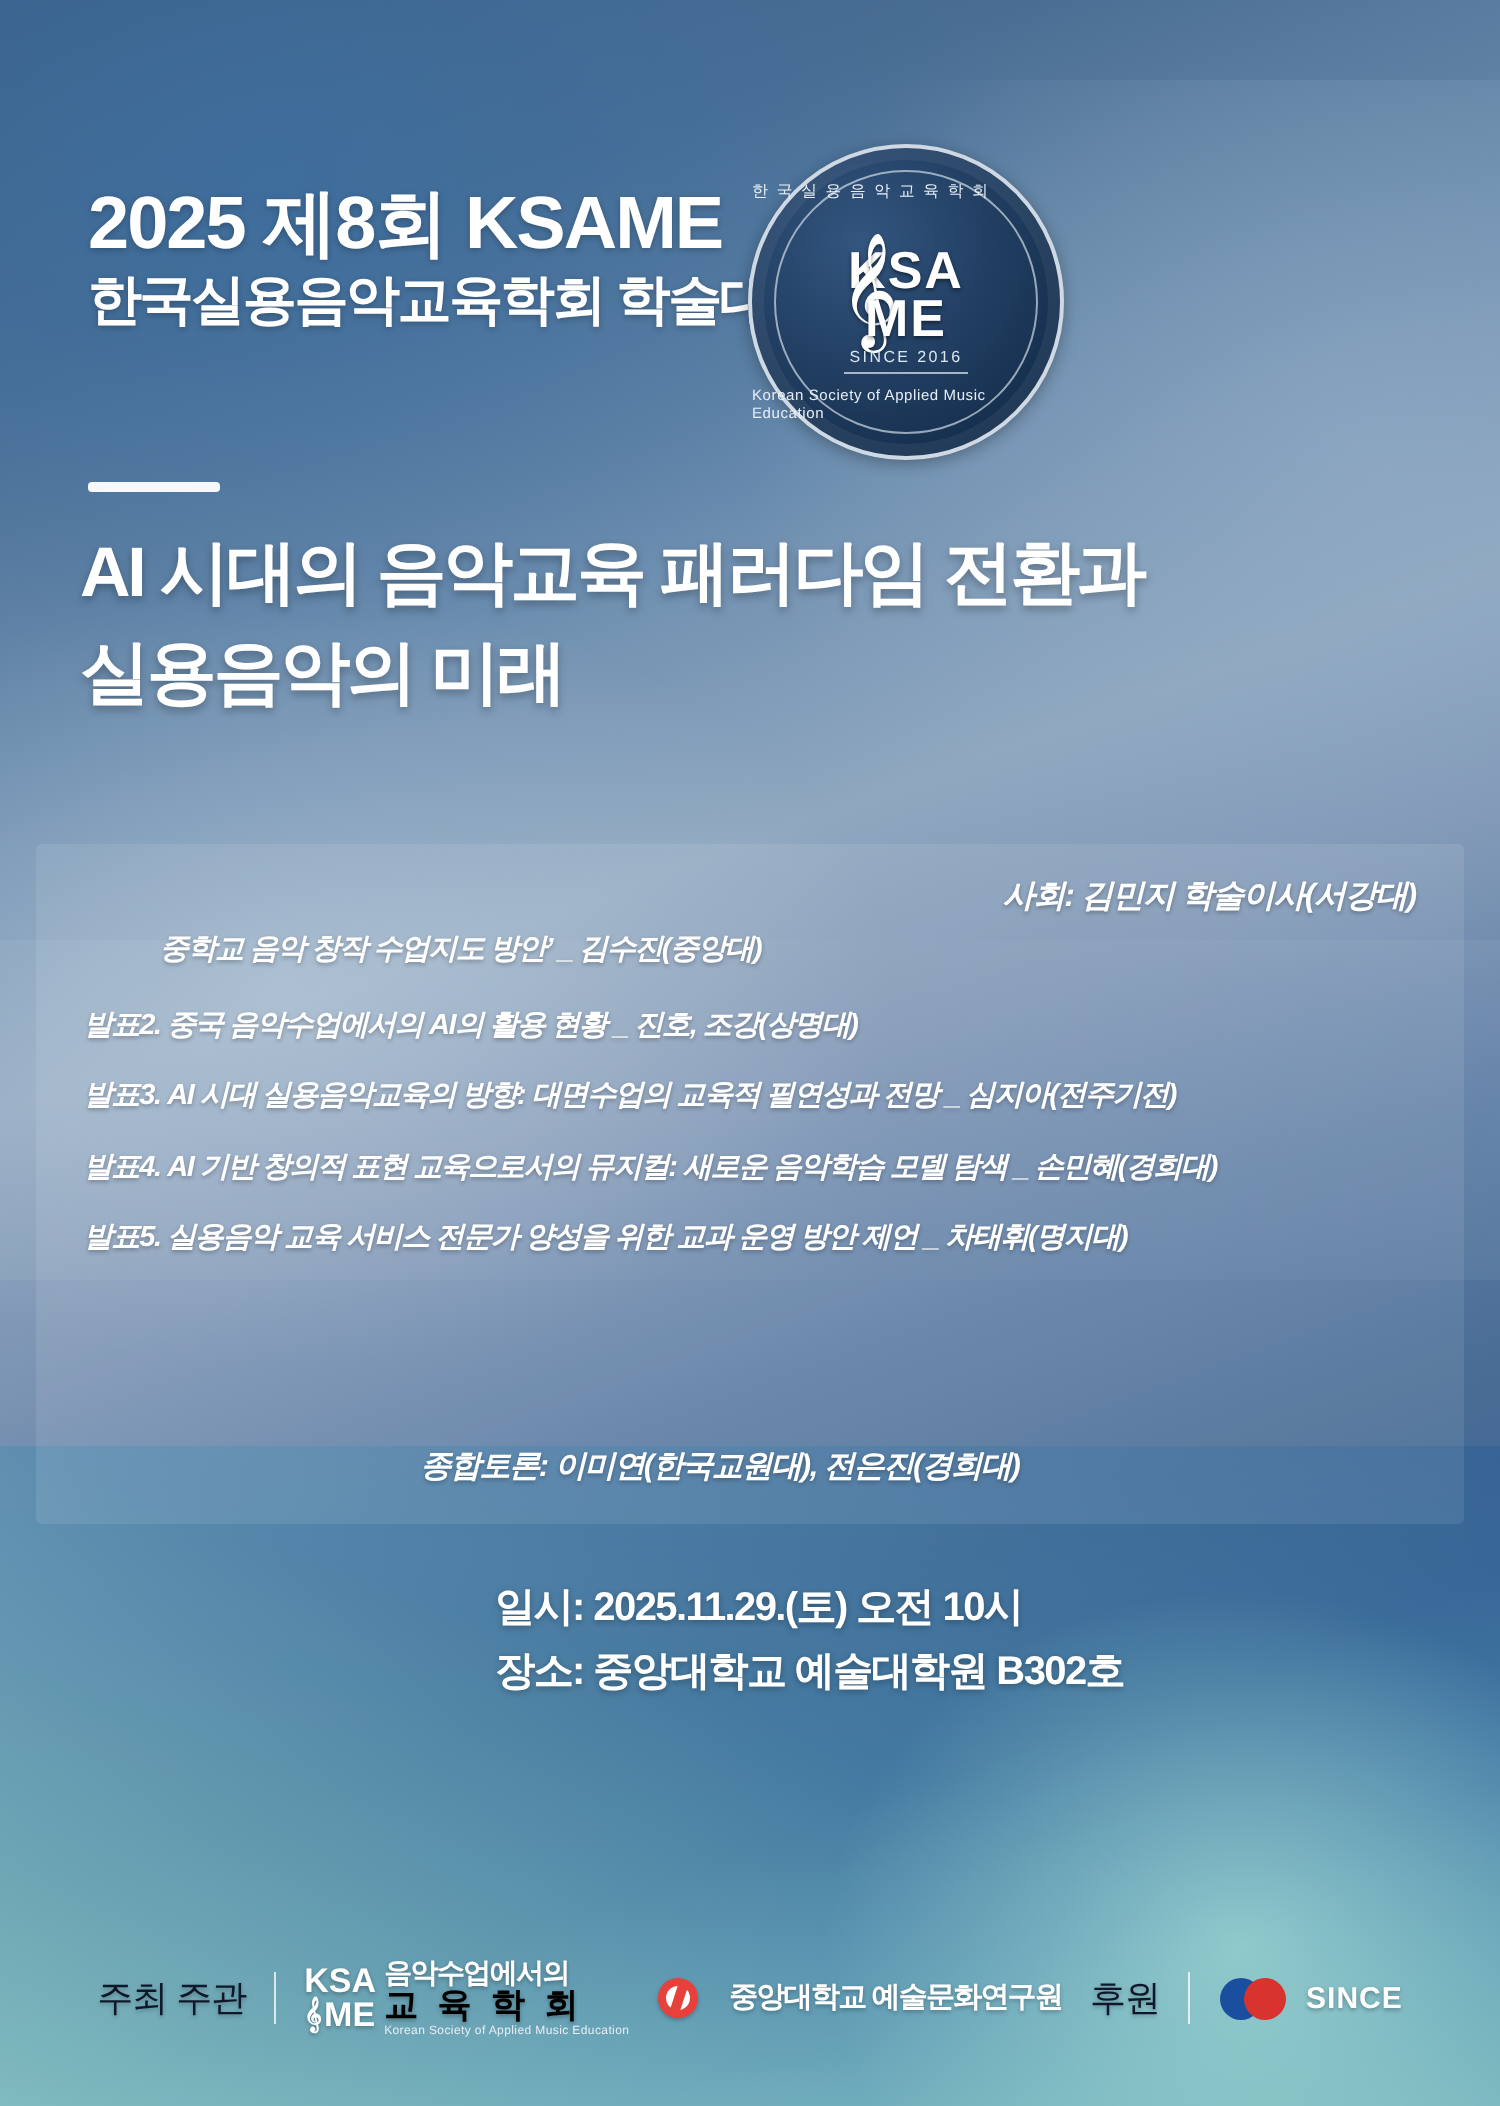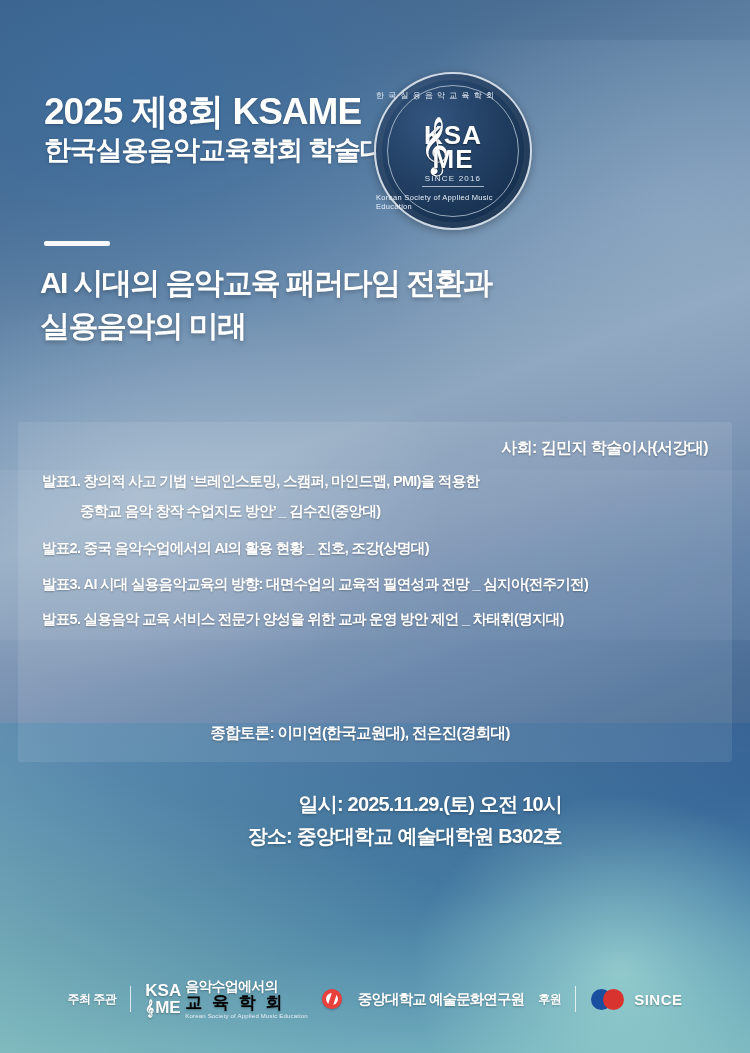--- a/index.html
+++ b/index.html
@@ -126,31 +126,32 @@
     position: absolute; left: 44px; top: 241px;
     width: 66px; height: 5px; background: #ffffff; border-radius: 2px;
     opacity: .95;
   }
 
   
   .subject {
     position: absolute; left: 40px; top: 262px; width: 660px;
   }
   .subject-line {
-    font-size: 30px; font-weight: bold; color: #ffffff;
+    font-size: 35px; font-weight: bold; color: #ffffff;
     letter-spacing: -1.6px; line-height: 1.42;
     text-shadow: 0 2px 4px rgba(0,0,0,0.28);
   }
 
   
   .panel {
     position: absolute; left: 18px; top: 422px;
     width: 714px; height: 340px;
     background: rgba(255,255,255,0.09);
     border-radius: 3px;
+    font-style: italic;
   }
   .panel-inner { position: relative; width: 100%; height: 100%; }
 
   .moderator {
     position: absolute; right: 24px; top: 16px;
     color: #ffffff; font-weight: bold; font-size: 16px; letter-spacing: -.6px;
     text-shadow: 0 1px 2px rgba(0,0,0,0.3);
   }
 
   .sessions {
@@ -169,38 +170,38 @@
   .discussion {
     position: absolute; left: 0; bottom: 18px; width: 100%;
     text-align: center;
     color: #ffffff; font-weight: bold; font-size: 15.5px; letter-spacing: -.7px;
     text-shadow: 0 1px 2px rgba(0,0,0,0.28);
     padding-right: 30px;
   }
 
   
   .info {
-    position: absolute; right: 38px; top: 788px; text-align: right;
+    position: absolute; right: 38px; top: 788px; 
   }
   .info-line {
     color: #ffffff; font-weight: bold; font-size: 20px; letter-spacing: -.8px;
     line-height: 1.62;
     text-shadow: 0 1px 3px rgba(0,0,0,0.3);
   }
 
   
   .footer {
     position: absolute; left: 0; bottom: 0; width: 750px; height: 108px;
   }
   .footer-row {
     position: absolute; left: 0; top: 28px; width: 750px; height: 52px;
     display: flex; align-items: center; justify-content: center; gap: 14px;
   }
   .footer-label {
-    color: #ffffff; font-weight: bold; font-size: 12px; letter-spacing: -.5px;
+    color: #0f172a; font-weight: normal; font-size: 18px; letter-spacing: -.5px;
     text-shadow: 0 1px 2px rgba(0,0,0,0.25);
   }
   .footer-sep {
     width: 1px; height: 26px; background: rgba(255,255,255,0.75);
   }
 
   .logo-ksame { display: flex; align-items: center; gap: 4px; }
   .logo-ksame .mark {
     color: #ffffff; font-weight: bold; font-size: 17px; line-height: 1;
     text-shadow: 0 1px 2px rgba(0,0,0,.3);
@@ -213,21 +214,21 @@
     text-shadow: 0 1px 2px rgba(0,0,0,.3);
   }
   .logo-ksame .words .w2 {
     color: #000000; font-weight: bold; font-size: 17px; letter-spacing: 2.5px;
     text-shadow: 0 1px 2px rgba(0,0,0,.3);
   }
   .logo-ksame .words .w3 {
     color: #e8eef5; font-size: 6px; letter-spacing: .2px; margin-top: 1px;
   }
 
-  .logo-cau { display: flex; align-items: center; gap: 16px; }
+  .logo-cau { display: flex; gap: 16px; }
   .logo-cau .cau-mark {
     width: 20px; height: 20px; border-radius: 50%;
     background: #e8413c; position: relative; flex: none;
     box-shadow: 0 1px 2px rgba(0,0,0,.25);
   }
   .logo-cau .cau-mark:before {
     content: ""; position: absolute; left: 4px; top: 4px;
     width: 12px; height: 12px; border-radius: 50%;
     background: #ffffff;
   }
@@ -288,24 +289,24 @@
   <div class="subject">
     <div class="subject-line">AI 시대의 음악교육 패러다임 전환과</div>
     <div class="subject-line">실용음악의 미래</div>
   </div>
 
   <div class="panel">
     <div class="panel-inner">
       <div class="moderator">사회: 김민지 학술이사(서강대)</div>
 
       <div class="sessions">
-        <div class="session">발표1. 창의적 사고 기법 ‘브레인스토밍, 스캠퍼, 마인드맵, PMI)을 적용한</div>
         <div class="session indent sub">중학교 음악 창작 수업지도 방안’ _ 김수진(중앙대)</div>
         <div class="session">발표2. 중국 음악수업에서의 AI의 활용 현황 _ 진호, 조강(상명대)</div>
         <div class="session">발표3. AI 시대 실용음악교육의 방향: 대면수업의 교육적 필연성과 전망 _ 심지아(전주기전)</div>
+        <div class="session">발표4. AI 기반 창의적 표현 교육으로서의 뮤지컬: 새로운 음악학습 모델 탐색 _ 손민혜(경희대)</div>
         <div class="session">발표5. 실용음악 교육 서비스 전문가 양성을 위한 교과 운영 방안 제언 _ 차태휘(명지대)</div>
       </div>
 
       <div class="discussion">종합토론: 이미연(한국교원대), 전은진(경희대)</div>
     </div>
   </div>
 
   <div class="info">
     <div class="info-line">일시: 2025.11.29.(토) 오전 10시</div>
     <div class="info-line">장소: 중앙대학교 예술대학원 B302호</div>

